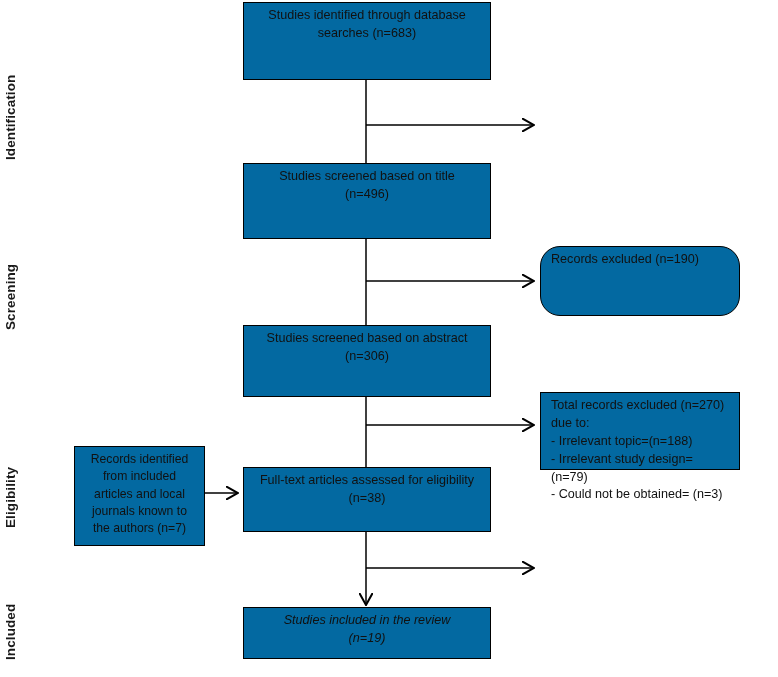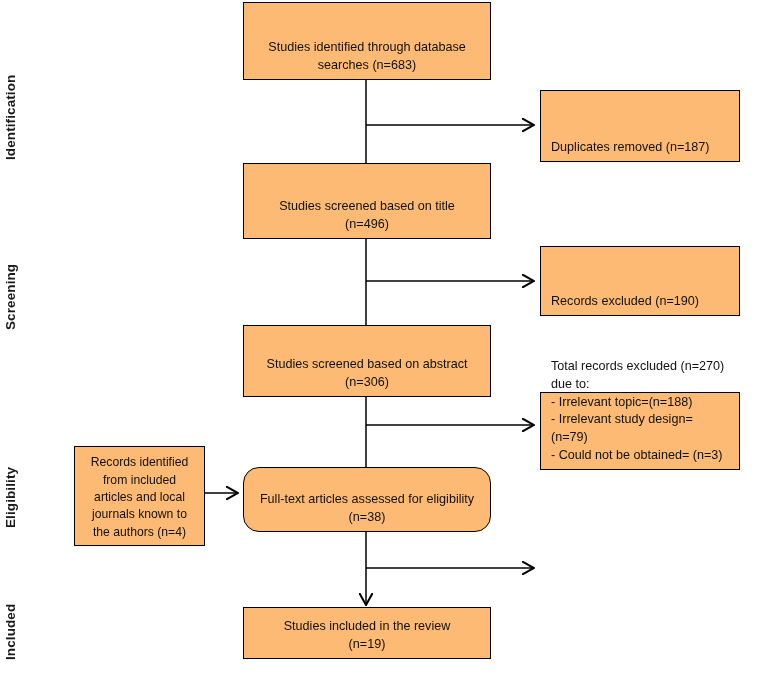--- a/index.html
+++ b/index.html
@@ -33,23 +33,23 @@
     color: #1a1a1a;
     letter-spacing: 0.1px;
     white-space: nowrap;
     transform-origin: 0 0;
     transform: rotate(-90deg);
   }
   .node {
     position: absolute;
     box-sizing: border-box;
     border: 1.6px solid #000000;
-    background: #fdba74;
+    background: #0369a1;
     display: flex;
-    align-items: flex-end;
+    align-items: flex-start;
     color: #111111;
     font-size: 12.6px;
     line-height: 1.42;
   }
   .node.center {
     justify-content: center;
     text-align: center;
     padding: 4px 8px;
   }
   .node.leftalign {
@@ -103,57 +103,54 @@
     <line x1="366" y1="532" x2="366" y2="605" stroke="#000000" stroke-width="1.5" marker-end="url(#openArrowDown)"></line>
 
     <line x1="366" y1="568" x2="534" y2="568" stroke="#000000" stroke-width="1.5" marker-end="url(#openArrow)"></line>
   </svg>
 
   <div class="node center" style="left:243px; top:2px; width:248px; height:78px;">
     <span class="txt">Studies  identified through database
 searches (n=683)</span>
   </div>
 
-  <div class="node leftalign" style="left:540px; top:90px; width:200px; height:72px;">
-    <span class="txt">Duplicates removed (n=187)</span>
-  </div>
 
   <div class="node center" style="left:243px; top:163px; width:248px; height:76px;">
     <span class="txt">Studies  screened based on title
 (n=496)</span>
   </div>
 
-  <div class="node leftalign" style="left:540px; top:246px; width:200px; height:70px;">
+  <div class="node leftalign" style="left:540px; top:246px; width:200px; height:70px;border-radius:20px;">
     <span class="txt">Records excluded (n=190)</span>
   </div>
 
   <div class="node center" style="left:243px; top:325px; width:248px; height:72px;">
     <span class="txt">Studies screened based on abstract
 (n=306)</span>
   </div>
 
   <div class="node leftalign" style="left:540px; top:392px; width:200px; height:78px;">
     <span class="txt">Total records excluded (n=270) due to:
 - Irrelevant topic=(n=188)
 - Irrelevant study design=(n=79)
 - Could not be obtained= (n=3)</span>
   </div>
 
   <div class="node center" style="left:74px; top:446px; width:131px; height:100px; font-size:12.2px;">
     <span class="txt">Records identified
 from included
 articles  and local
 journals known to
-the authors (n=4)</span>
+the authors (n=7)</span>
   </div>
 
-  <div class="node center" style="left:243px; top:467px; width:248px; height:65px;border-radius:16px;">
+  <div class="node center" style="left:243px; top:467px; width:248px; height:65px;">
     <span class="txt">Full-text articles assessed for eligibility
 (n=38)</span>
   </div>
 
 
-  <div class="node center" style="left:243px; top:607px; width:248px; height:52px;">
+  <div class="node center" style="left:243px; top:607px; width:248px; height:52px;font-style:italic;">
     <span class="txt">Studies included in the review
 (n=19)</span>
   </div>
 
 </div>
 
 </body></html>

